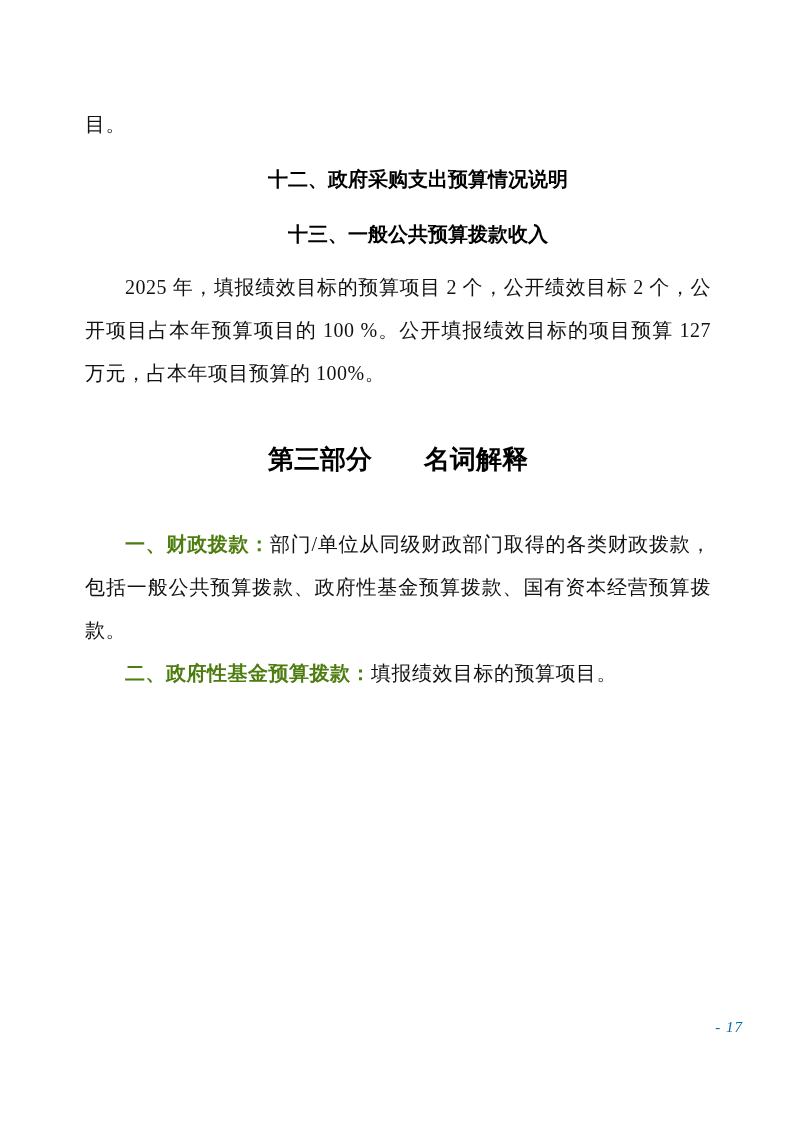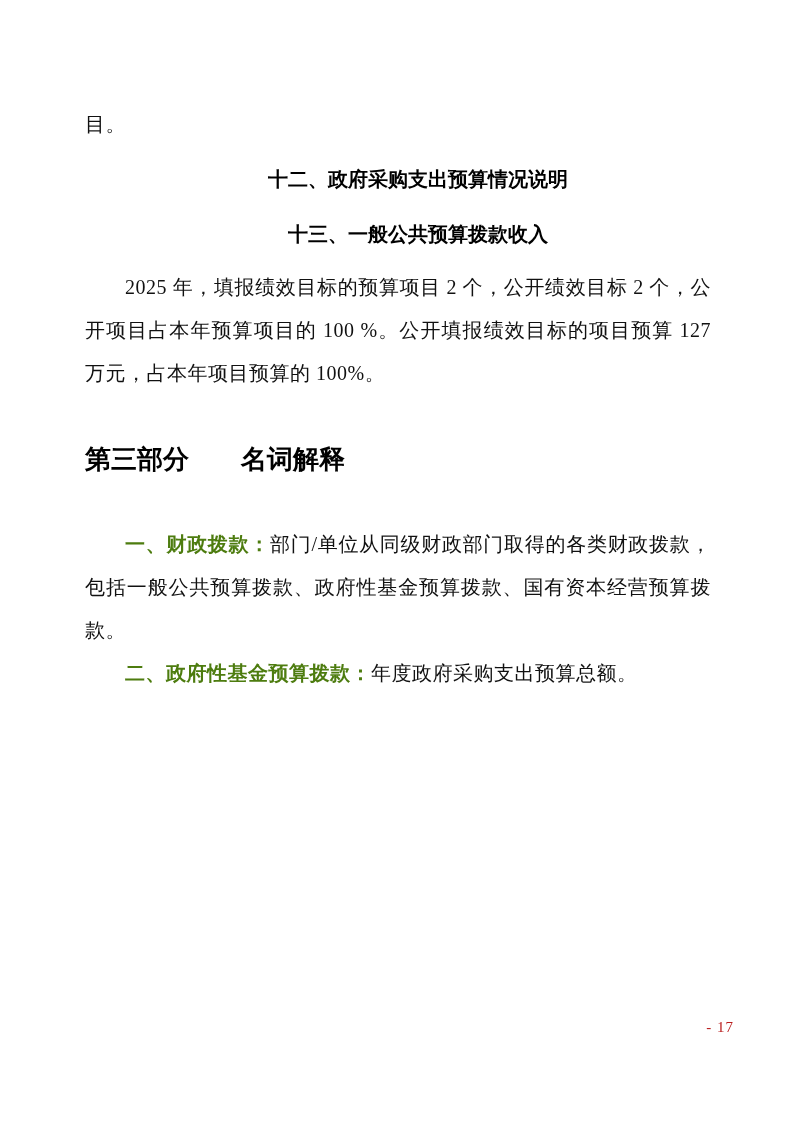--- a/index.html
+++ b/index.html
@@ -37,55 +37,57 @@
     font-weight: bold;
     text-indent: 2em;
     text-align: center;
     margin: 12px 0 10px 0;
     color: #000000;
   }
   .part-title {
     font-size: 26px;
     line-height: 50px;
     font-weight: bold;
+    text-align: center;
     text-indent: 0;
     margin: 40px 0 38px 0;
     font-family: "Liberation Serif", serif;
     color: #000000;
   }
   .term-label {
     font-weight: bold;
     color: #4d7c0f;
   }
   .page-number {
     position: absolute;
-    right: 61px;
+    right: 52px;
     bottom: 87px;
     font-size: 15px;
-    color: #b91c1c;
+    color: #0369a1;
     font-family: "Liberation Serif", serif;
     letter-spacing: 1px;
+    font-style: italic;
   }
 </style>
 </head>
 <body>
 
 <div class="page">
   <div class="content">
 
     <p class="body-text no-indent">目。</p>
 
     <h2 class="section-heading">十二、政府采购支出预算情况说明</h2>
 
     <h2 class="section-heading">十三、一般公共预算拨款收入</h2>
 
     <p class="body-text">2025 年，填报绩效目标的预算项目 2 个，公开绩效目标 2 个，公开项目占本年预算项目的 100 %。公开填报绩效目标的项目预算 127 万元，占本年项目预算的 100%。</p>
 
     <h1 class="part-title">第三部分　　名词解释</h1>
 
     <p class="body-text"><span class="term-label">一、财政拨款：</span><span>部门/单位从同级财政部门取得的各类财政拨款，包括一般公共预算拨款、政府性基金预算拨款、国有资本经营预算拨款。</span></p>
 
-    <p class="body-text"><span class="term-label">二、政府性基金预算拨款：</span><span>年度政府采购支出预算总额。</span></p>
+    <p class="body-text"><span class="term-label">二、政府性基金预算拨款：</span><span>填报绩效目标的预算项目。</span></p>
 
   </div>
 
   <div class="page-number">- 17</div>
 </div>
 
 </body></html>

